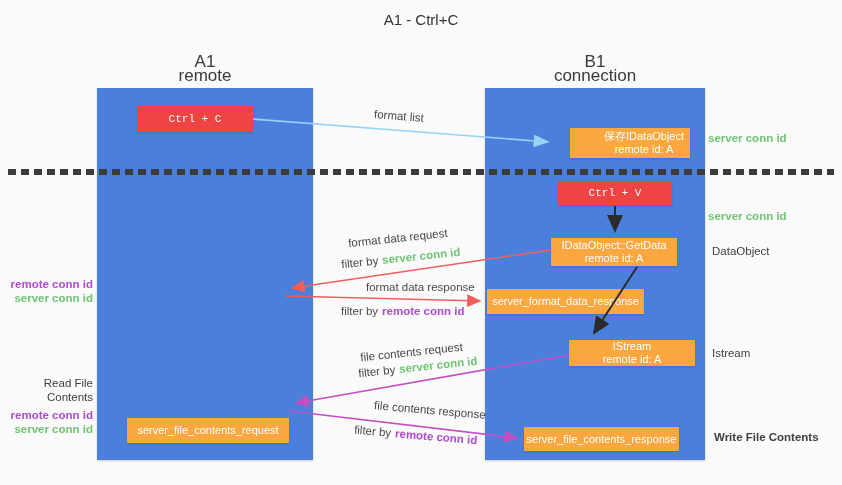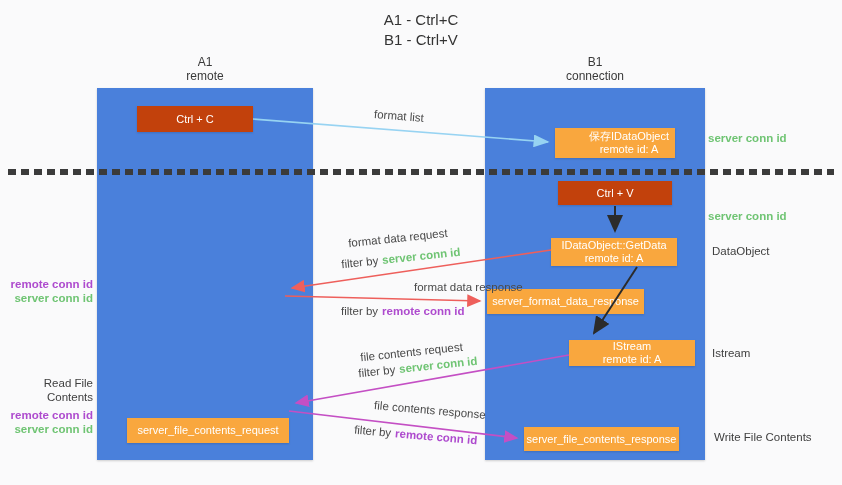--- a/index.html
+++ b/index.html
@@ -17,21 +17,21 @@
   
   .diagram-title {
     position: absolute; left: 0; top: 10px; width: 842px;
     text-align: center; font-size: 15px; line-height: 20px;
     color: #333; z-index: 6;
   }
 
   
   .lane-header {
     position: absolute; text-align: center;
-    font-size: 12px; line-height: 14px; color: #3a3a3a; z-index: 6;
+    font-size: 17px; line-height: 14px; color: #3a3a3a; z-index: 6;
   }
   .lane-header.left  { left: 97px;  top: 55px; width: 216px; }
   .lane-header.right { left: 485px; top: 55px; width: 220px; }
 
   
   .lane {
     position: absolute; top: 88px; height: 372px;
     background: #4A80DB; z-index: 1;
     box-shadow: 0 1px 2px rgba(0,0,0,0.18);
   }
@@ -46,25 +46,25 @@
   }
 
   
   .node {
     position: absolute; z-index: 3;
     display: flex; flex-direction: column;
     align-items: center; justify-content: center;
     color: #fff; font-size: 11px; line-height: 13px;
     text-align: center; box-shadow: 0 1px 2px rgba(0,0,0,0.15);
   }
-  .node.green  { background: #c2410c; }
+  .node.green  { background: #ef4444; font-family: Liberation Mono, monospace; }
   .node.orange { background: #F9A73E; }
 
   .node-ctrl-c    { left: 137px; top: 106px; width: 116px; height: 26px; }
-  .node-save-obj  { left: 555px; top: 128px; width: 120px; height: 30px; padding-left: 28px; }
+  .node-save-obj  { left: 570px; top: 128px; width: 120px; height: 30px; padding-left: 28px; }
   .node-ctrl-v    { left: 558px; top: 181px; width: 114px; height: 24px; align-items: center; }
   .node-getdata   { left: 551px; top: 238px; width: 126px; height: 28px; }
   .node-fmt-req   { left: 129px; top: 278px; width: 156px; height: 25px; }
   .node-fmt-resp  { left: 487px; top: 289px; width: 157px; height: 25px; }
   .node-istream   { left: 569px; top: 340px; width: 126px; height: 26px; }
   .node-file-req  { left: 127px; top: 394px; width: 162px; height: 25px; margin-top: 24px; }
   .node-file-resp { left: 524px; top: 427px; width: 155px; height: 24px; justify-content: center; }
 
   
   .arrows { position: absolute; left: 0; top: 0; z-index: 4; pointer-events: none; }
@@ -74,58 +74,57 @@
     position: absolute; z-index: 5; white-space: nowrap;
     font-size: 11.5px; color: #4a4a4a;
   }
   .flow-label .green  { color: #6FC473; font-weight: bold; }
   .flow-label .purple { color: #AE4BCE; font-weight: bold; }
   .filter-prefix { margin-right: 4px; }
 
   .lbl-format-list       { left: 374px; top: 110px; transform: rotate(4.5deg); }
   .lbl-fdr               { left: 348px; top: 232px; transform: rotate(-6deg); }
   .lbl-fdr-filter        { left: 341px; top: 252px; transform: rotate(-6deg); }
-  .lbl-fdresp            { left: 366px; top: 281px; margin-left: 48px; }
+  .lbl-fdresp            { left: 366px; top: 281px; }
   .lbl-fdresp-filter     { left: 341px; top: 305px; }
   .lbl-fcr               { left: 360px; top: 346px; transform: rotate(-6deg); }
   .lbl-fcr-filter        { left: 358px; top: 361px; transform: rotate(-6deg); }
   .lbl-fcresp            { left: 374px; top: 404px; transform: rotate(5deg); }
   .lbl-fcresp-filter     { left: 354px; top: 429px; transform: rotate(5deg); }
 
   
   .side-label {
     position: absolute; z-index: 5; white-space: nowrap;
     font-size: 11.5px; color: #404040;
   }
   .side-label.green  { color: #6FC473; font-weight: bold; }
 
   .lbl-server-conn-top { left: 708px; top: 132px; }
   .lbl-server-conn-mid { left: 708px; top: 210px; }
   .lbl-dataobject      { left: 712px; top: 245px; }
   .lbl-istream-side    { left: 712px; top: 347px; }
-  .lbl-write-file      { left: 714px; top: 431px; }
+  .lbl-write-file      { left: 714px; top: 431px; font-weight: bold; }
 
   .left-label-block {
     position: absolute; z-index: 5; width: 86px; left: 7px;
     text-align: right; font-size: 11.5px; line-height: 14px;
   }
   .left-ids-top    { top: 277px; }
   .lbl-read-file   { top: 376px; color: #404040; }
   .left-ids-bottom { top: 408px; }
   .left-label-block .green  { color: #6FC473; font-weight: bold; display: block; }
   .left-label-block .purple { color: #AE4BCE; font-weight: bold; display: block; }
 </style>
 </head>
 <body>
 
 <div class="canvas">
 
   <div class="diagram-title">
     <div>A1 - Ctrl+C</div>
-    <div>B1 - Ctrl+V</div>
   </div>
 
   <div class="lane-header left">
     <div>A1</div>
     <div>remote</div>
   </div>
   <div class="lane-header right">
     <div>B1</div>
     <div>connection</div>
   </div>

